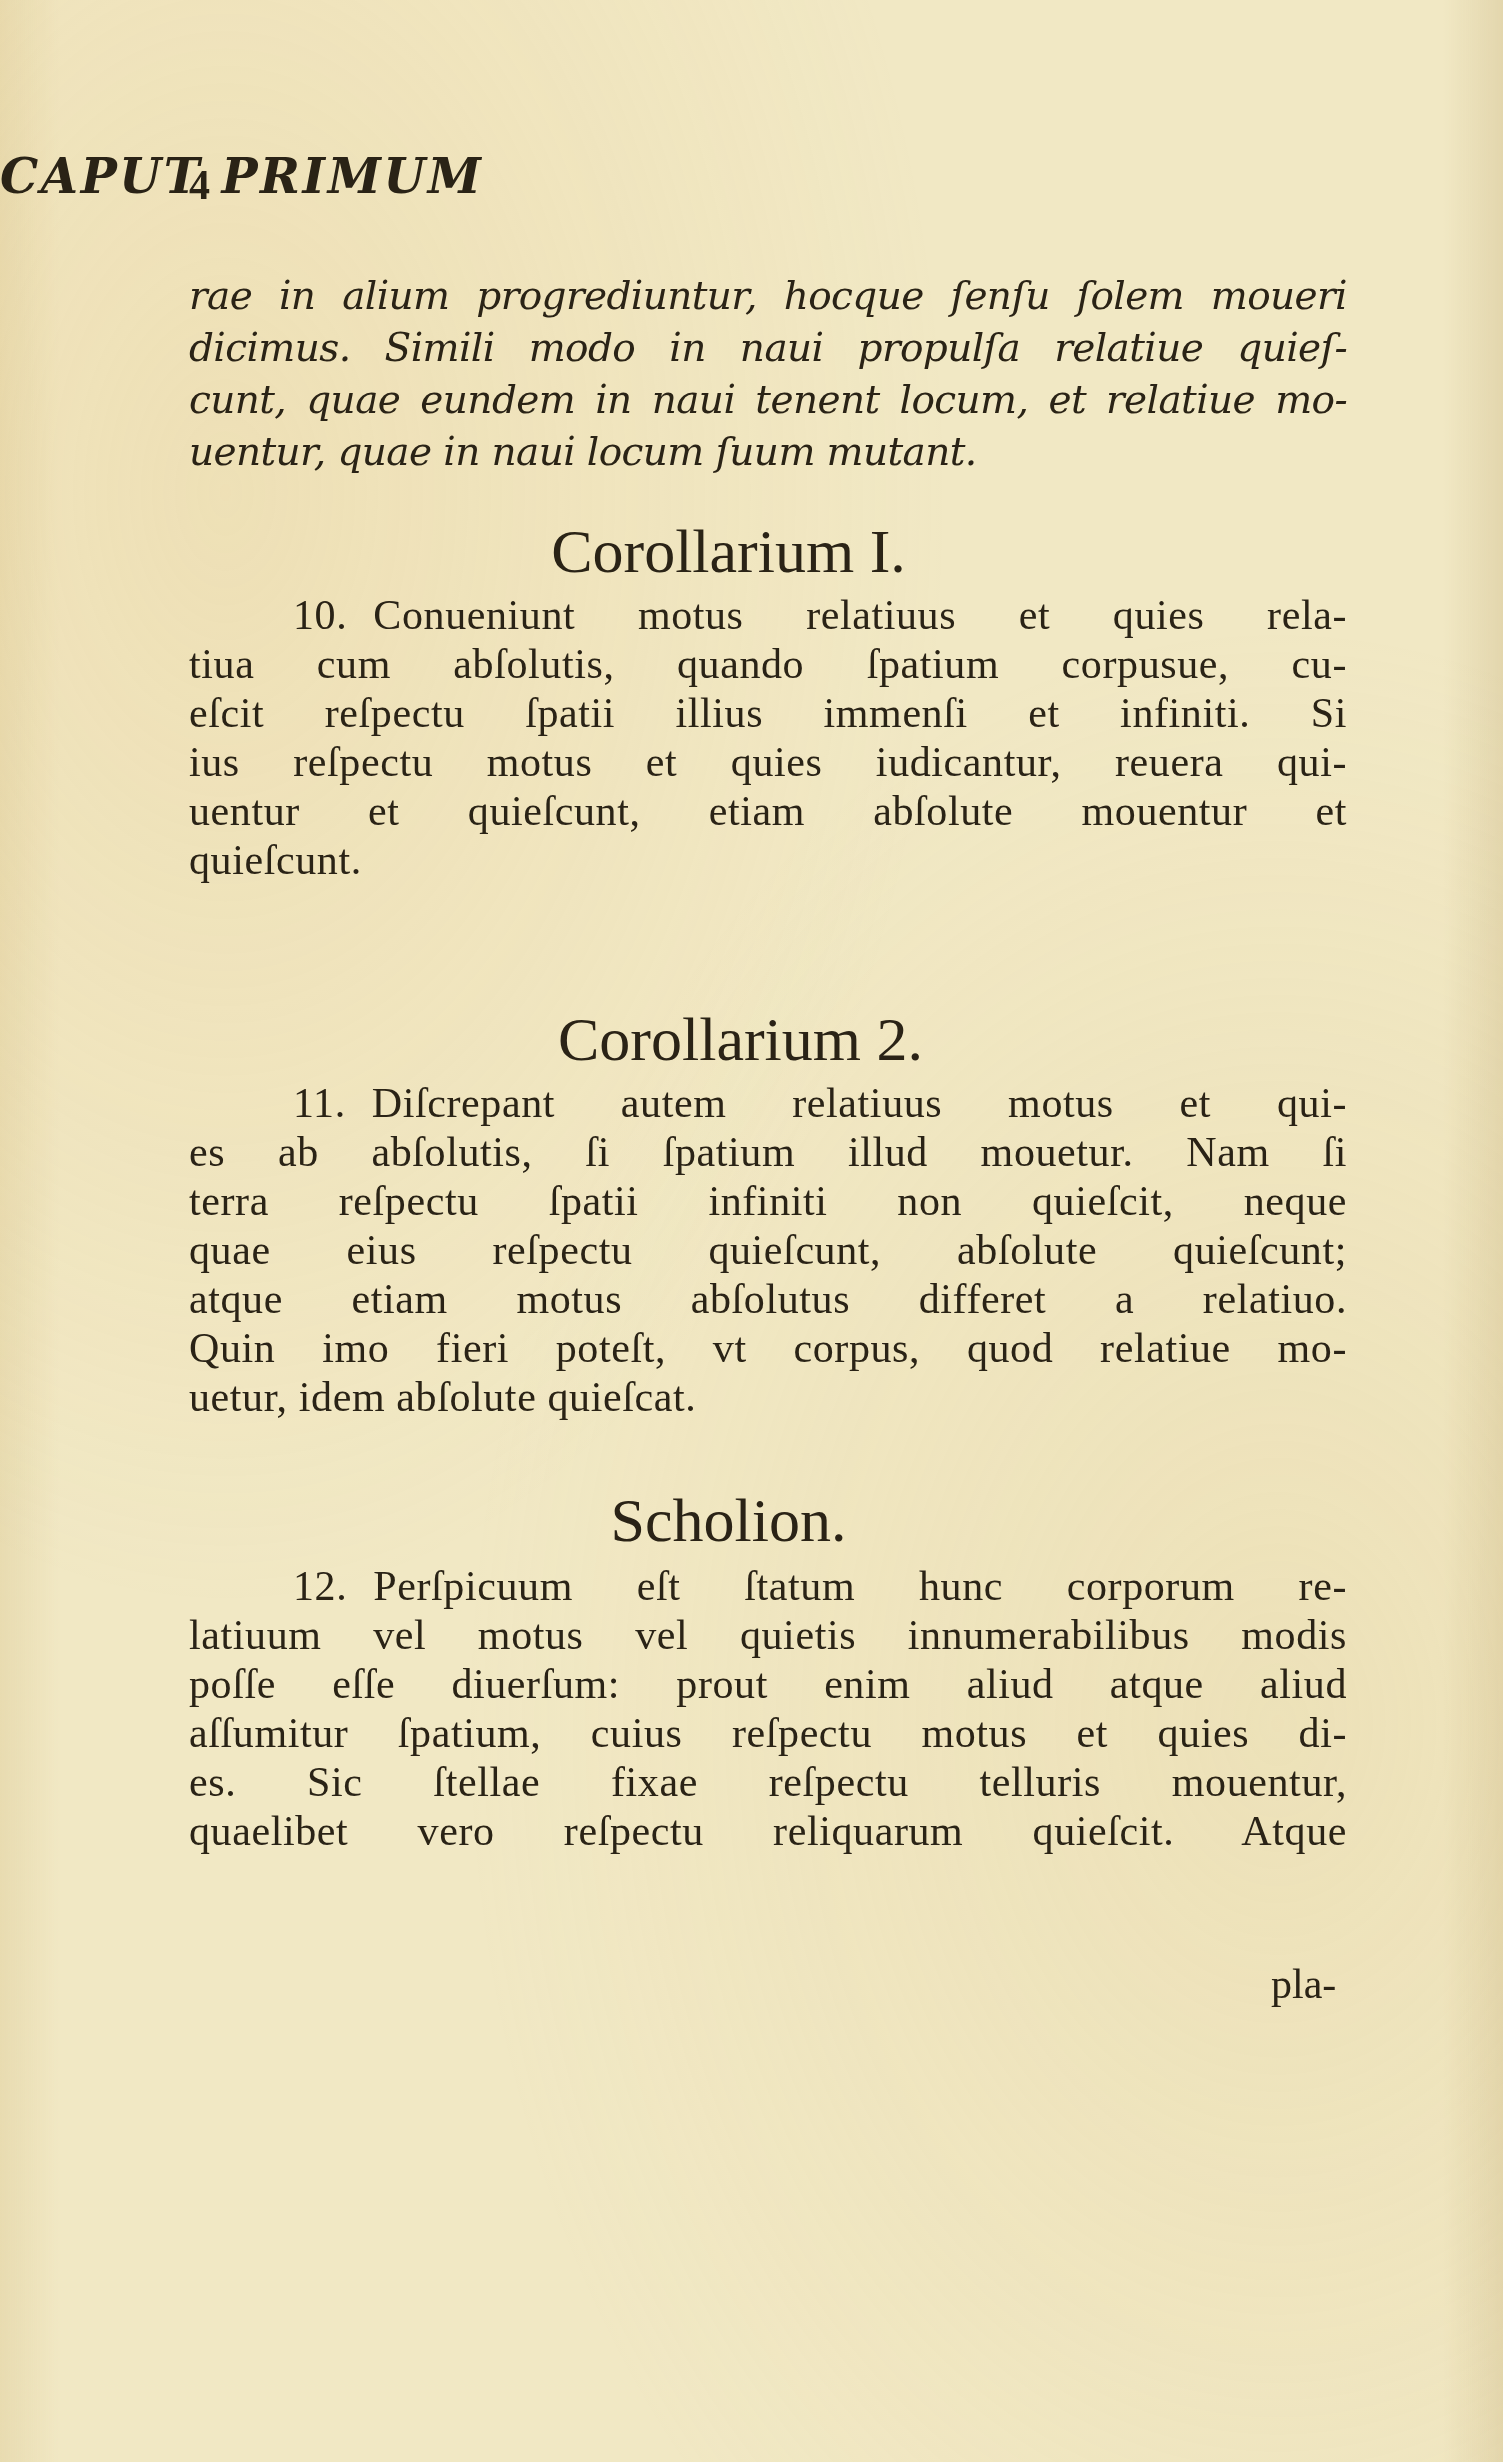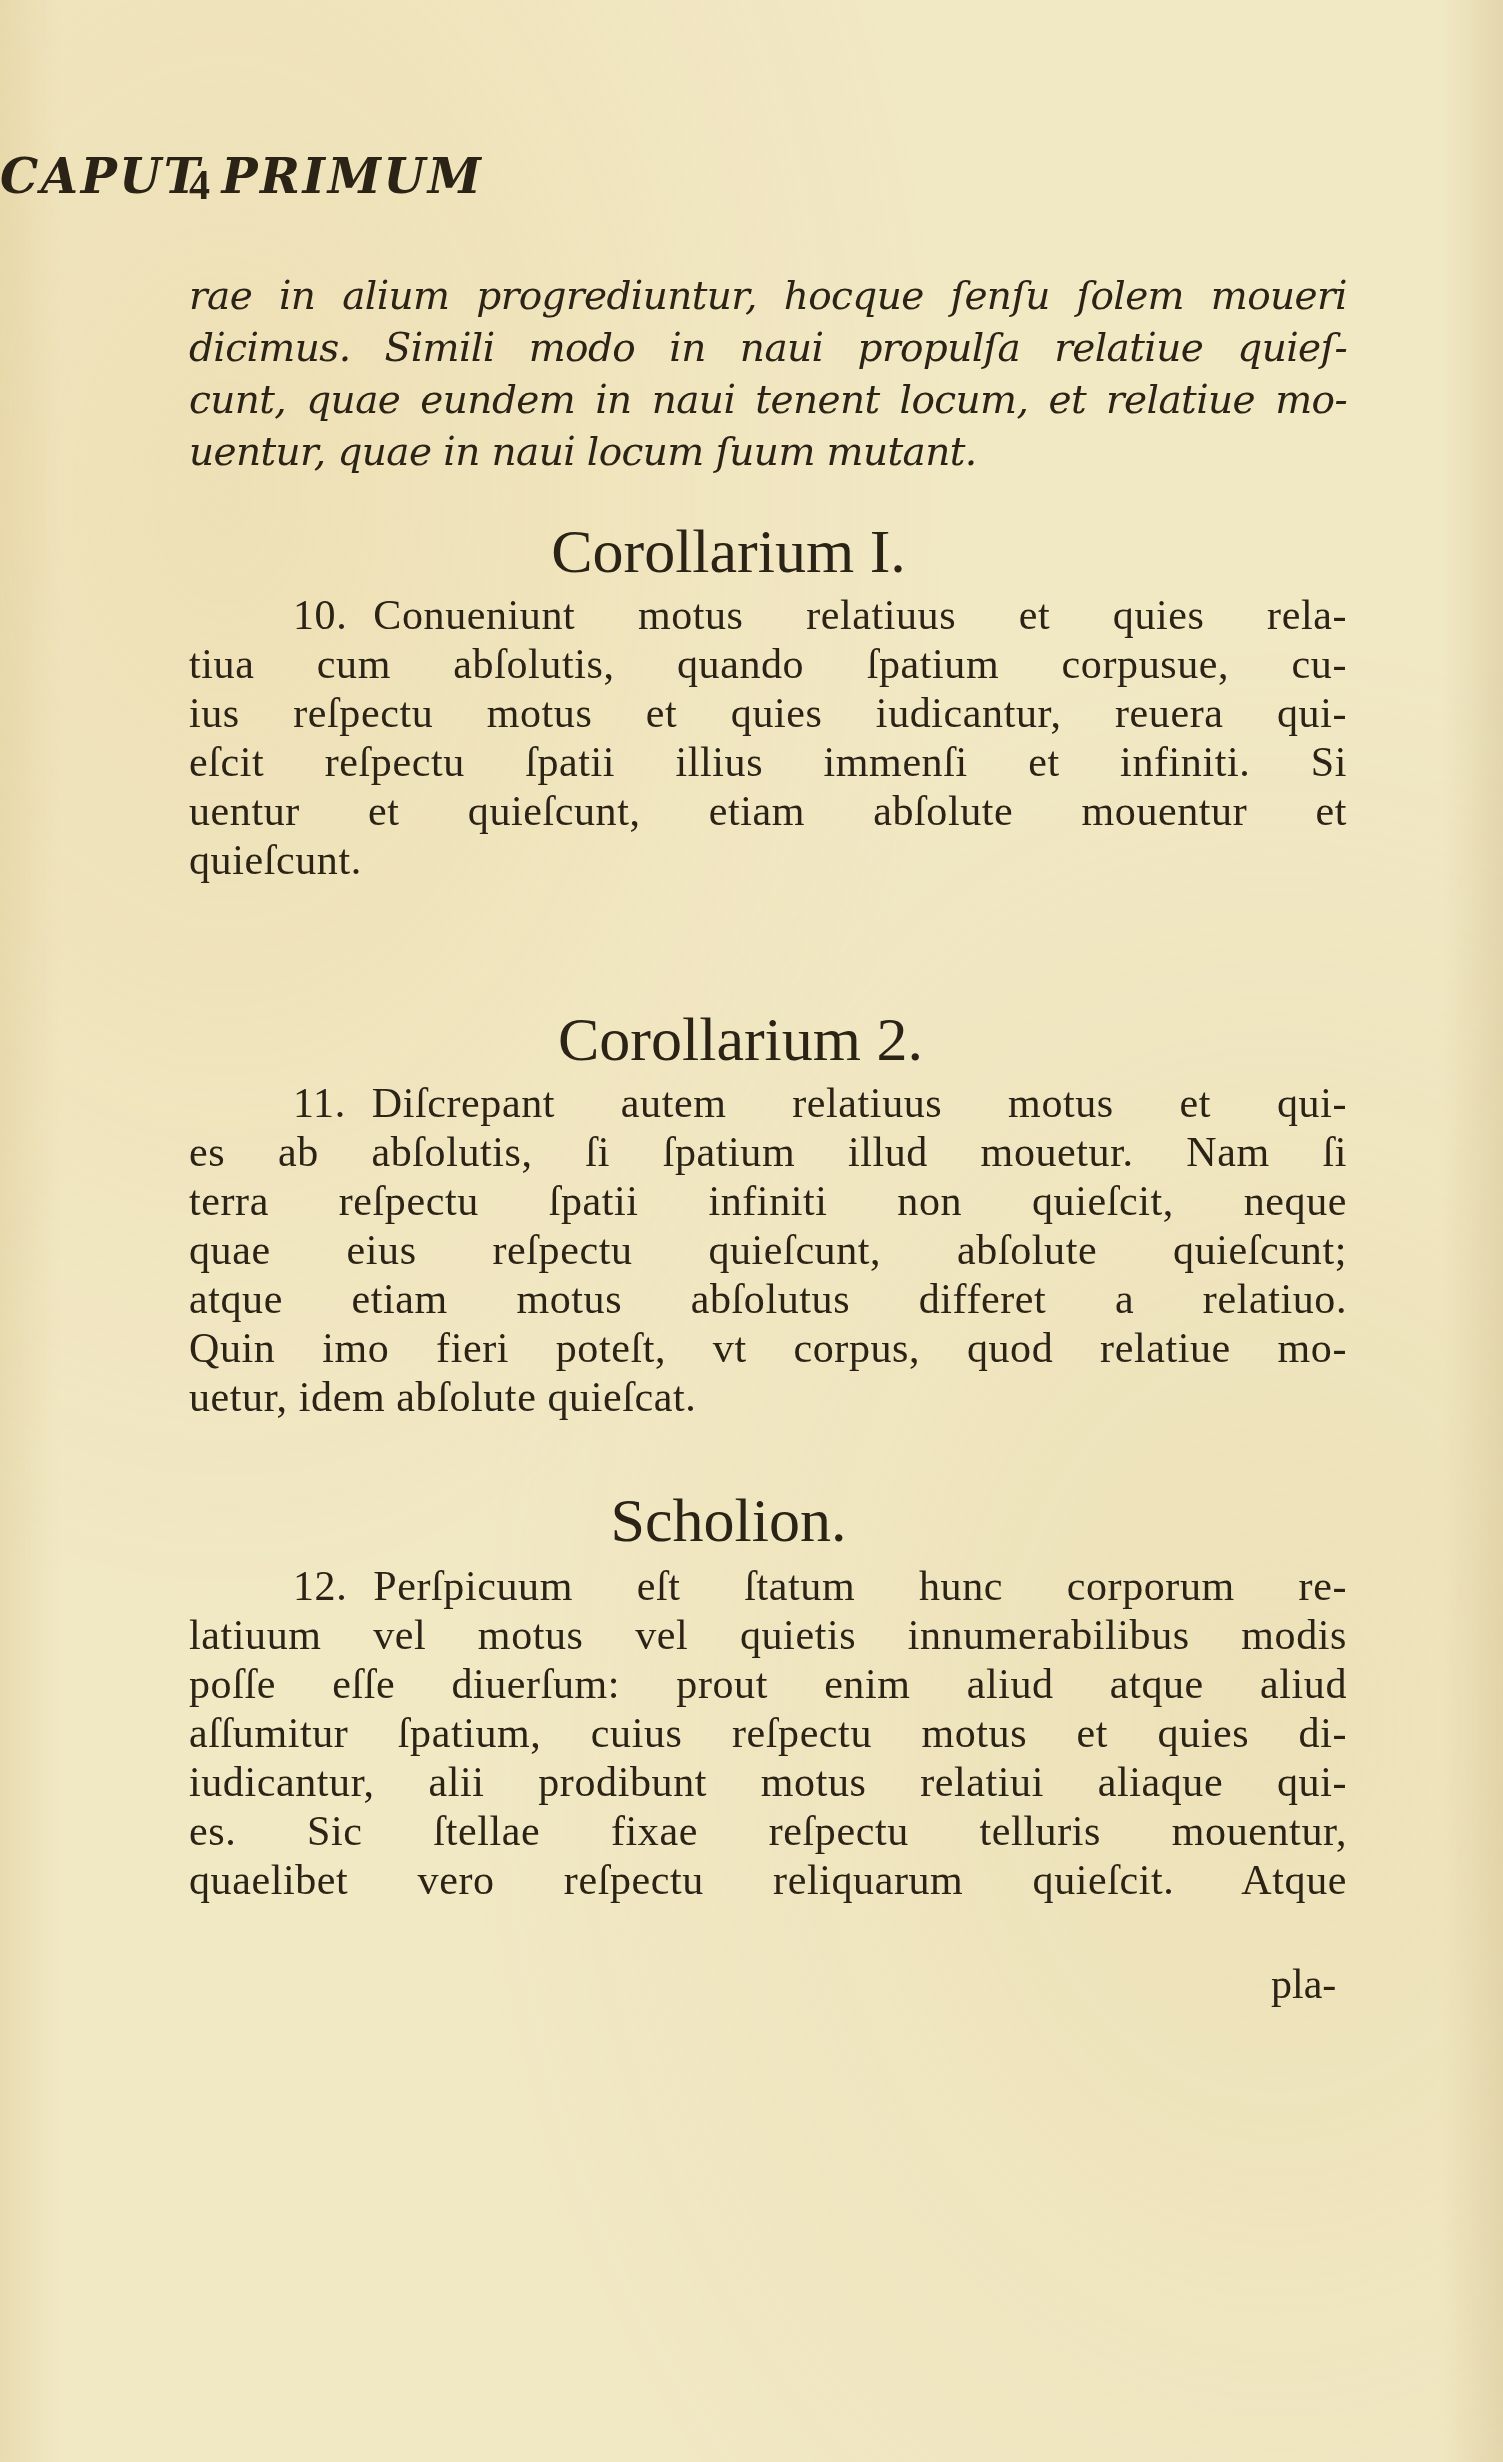--- a/index.html
+++ b/index.html
@@ -60,22 +60,22 @@
     <span class="line">rae in alium progrediuntur, hocque ſenſu ſolem moueri</span>
     <span class="line">dicimus.  Simili modo in naui propulſa relatiue quieſ-</span>
     <span class="line">cunt, quae eundem in naui tenent locum, et relatiue mo-</span>
     <span class="line last">uentur, quae in naui locum ſuum mutant.</span>
   </div>
 
   <div class="heading" style="top:516px;">Corollarium I.</div>
   <div class="block para" style="top:591px;">
     <span class="line first"><span class="para-num">10.</span><span>Conueniunt motus relatiuus et quies rela-</span></span>
     <span class="line">tiua cum abſolutis, quando ſpatium corpusue, cu-</span>
+    <span class="line">eſcit reſpectu ſpatii illius immenſi et infiniti.  Si</span>
     <span class="line">ius reſpectu motus et quies iudicantur, reuera qui-</span>
-    <span class="line">eſcit reſpectu ſpatii illius immenſi et infiniti.  Si</span>
     <span class="line">uentur et quieſcunt, etiam abſolute mouentur et</span>
     <span class="line last">quieſcunt.</span>
   </div>
 
   <div class="heading" style="top:1004px;padding-left:12px;">Corollarium 2.</div>
   <div class="block para" style="top:1079px;">
     <span class="line first"><span class="para-num">11.</span><span>Diſcrepant autem relatiuus motus et qui-</span></span>
     <span class="line">es ab abſolutis, ſi ſpatium illud mouetur.  Nam ſi</span>
     <span class="line">terra reſpectu ſpatii infiniti non quieſcit, neque</span>
     <span class="line">quae eius reſpectu quieſcunt, abſolute quieſcunt;</span>
@@ -83,20 +83,19 @@
     <span class="line">Quin imo fieri poteſt, vt corpus, quod relatiue mo-</span>
     <span class="line last">uetur, idem abſolute quieſcat.</span>
   </div>
 
   <div class="heading" style="top:1485px;">Scholion.</div>
   <div class="block para" style="top:1562px;">
     <span class="line first"><span class="para-num">12.</span><span>Perſpicuum eſt ſtatum hunc corporum re-</span></span>
     <span class="line">latiuum vel motus vel quietis innumerabilibus modis</span>
     <span class="line">poſſe eſſe diuerſum: prout enim aliud atque aliud</span>
     <span class="line">aſſumitur ſpatium, cuius reſpectu motus et quies di-</span>
-    <span class="line">iudicantur, alii prodibunt motus relatiui aliaque qui-</span>
     <span class="line">es.  Sic ſtellae fixae reſpectu telluris mouentur,</span>
     <span class="line">quaelibet vero reſpectu reliquarum quieſcit.  Atque</span>
   </div>
 
   <div class="catchword">pla-</div>
 </div>
 
 
 </body></html>

